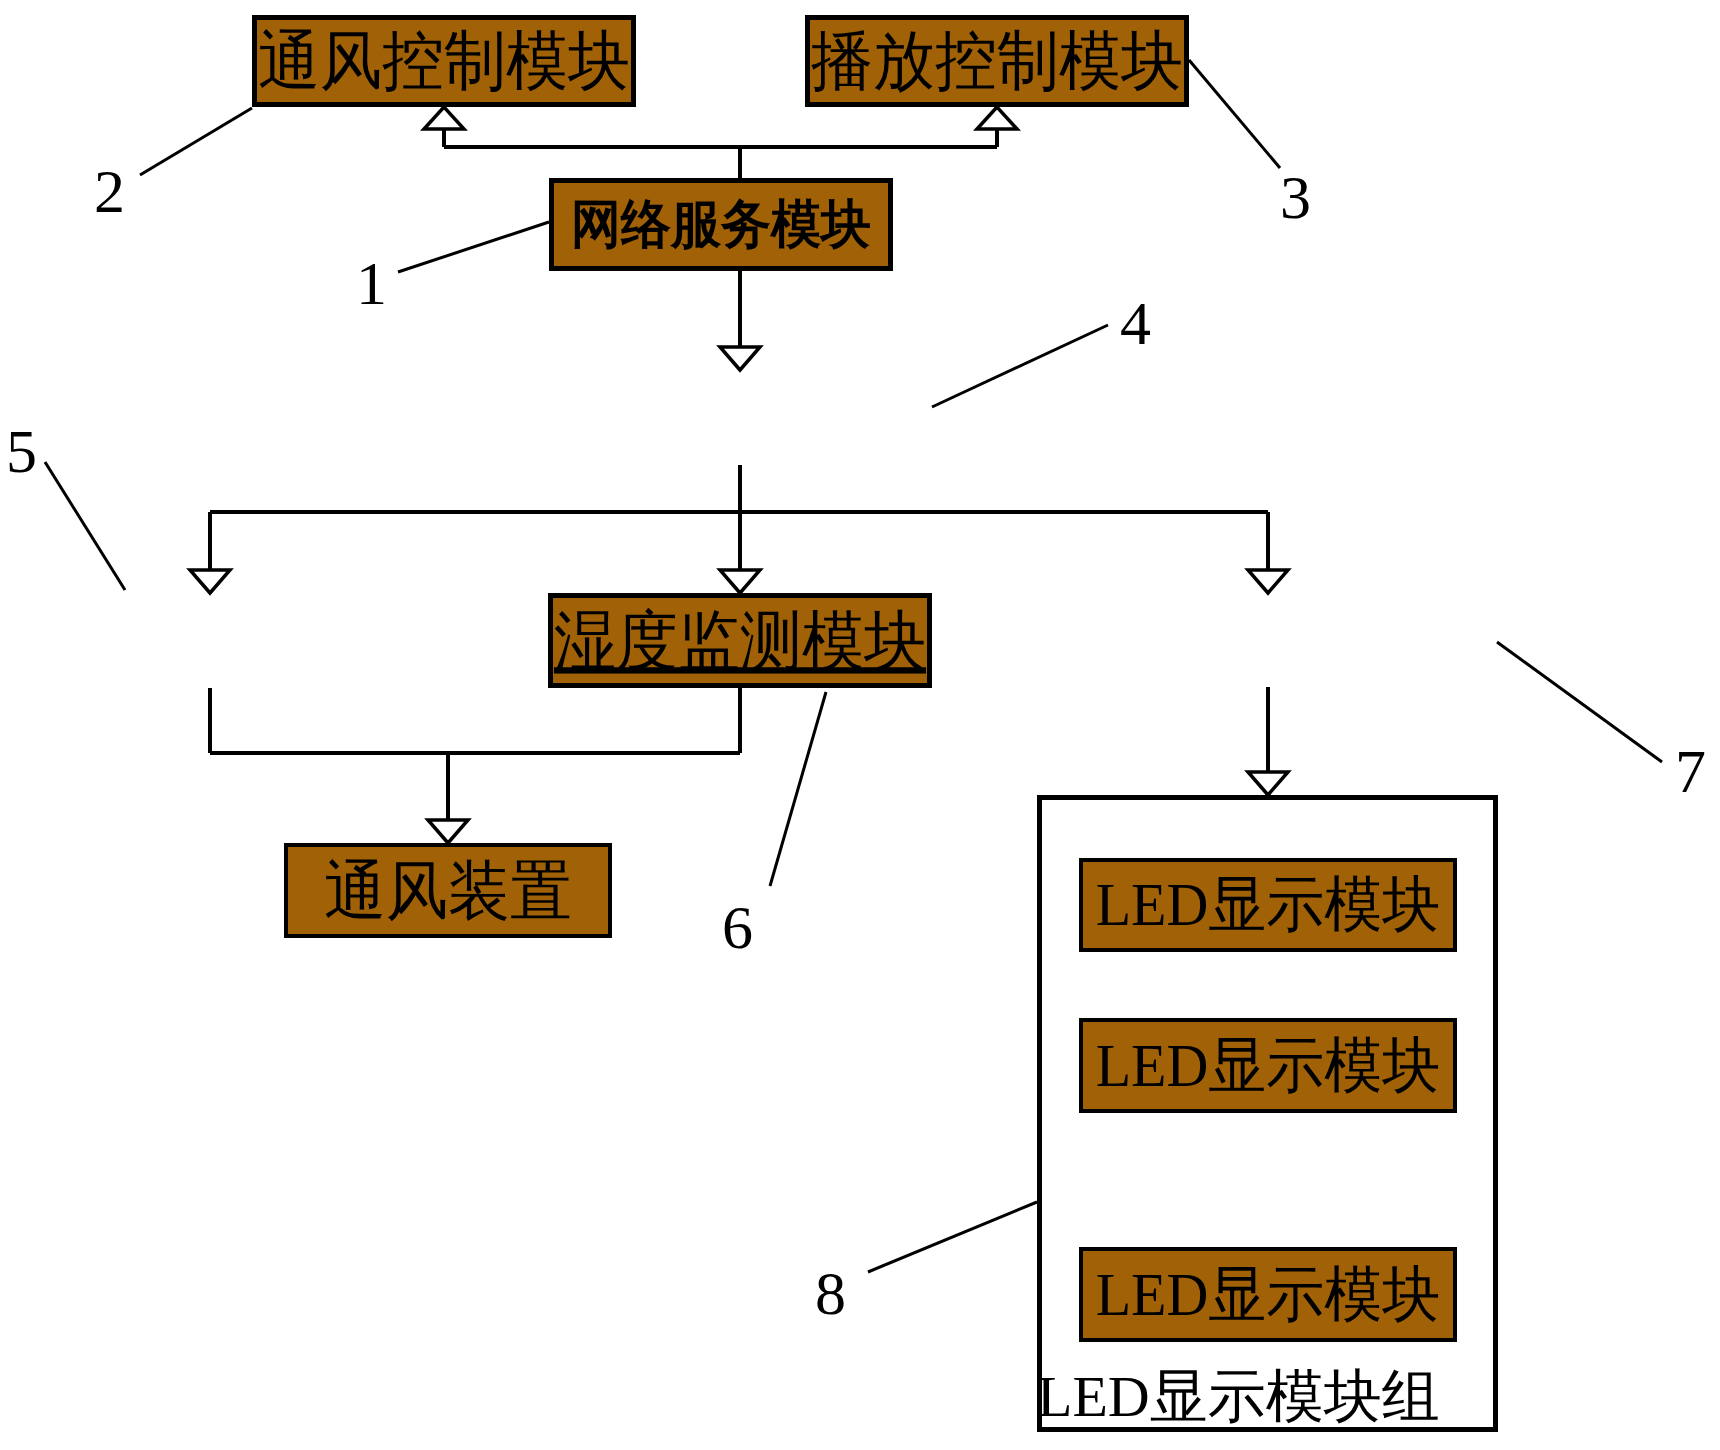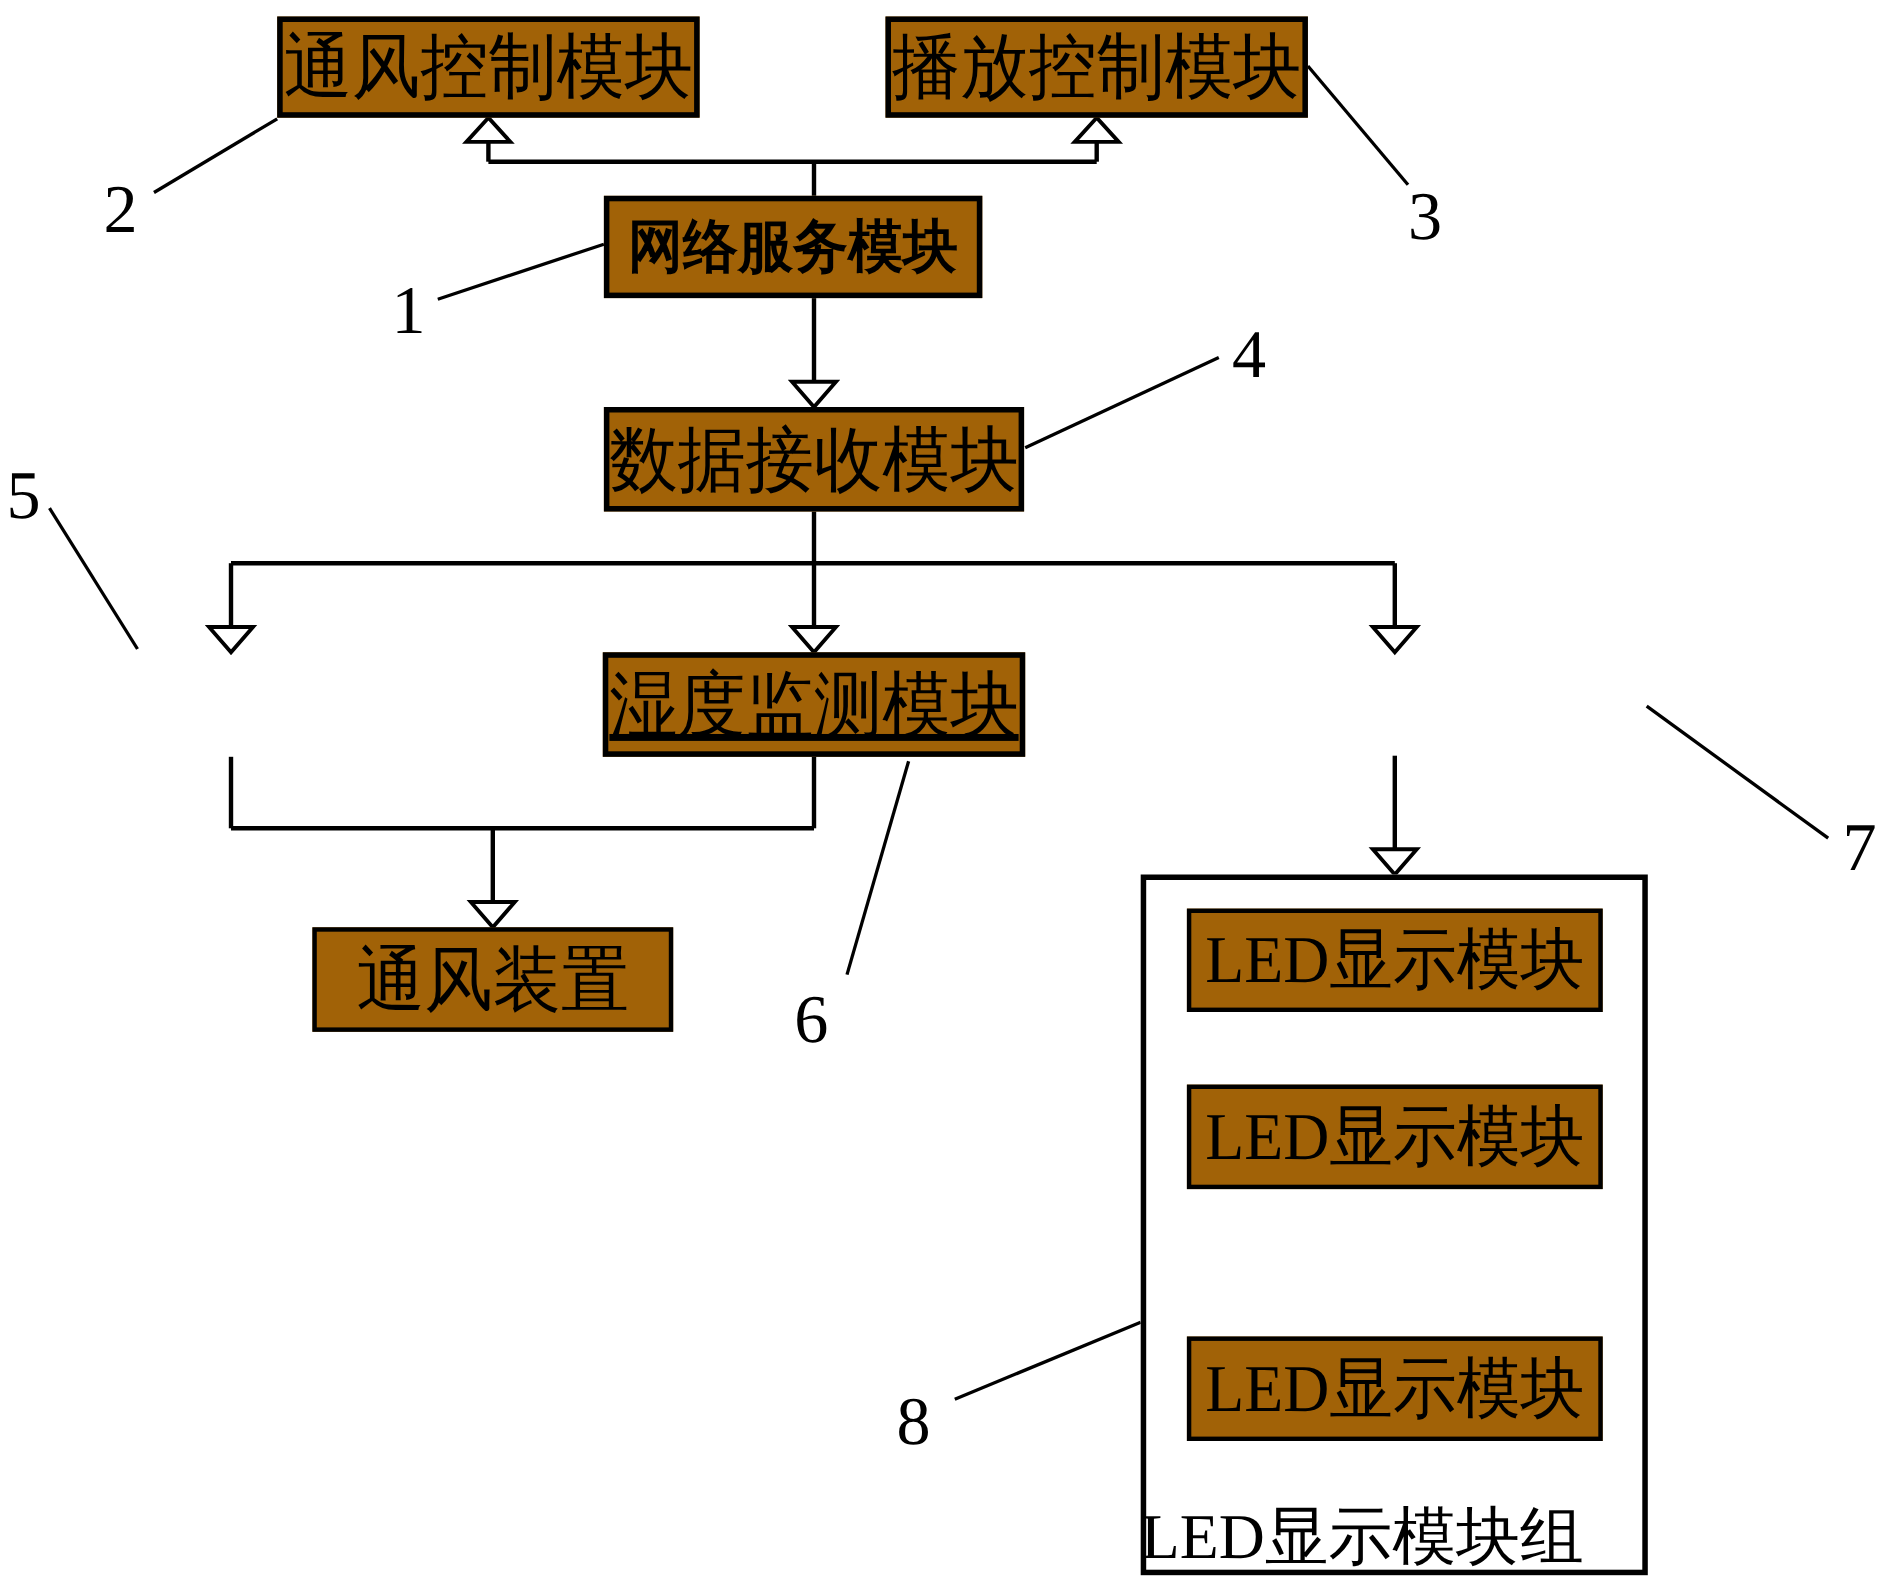--- a/index.html
+++ b/index.html
@@ -6,21 +6,21 @@
   body{width:1720px;height:1450px;position:relative;overflow:hidden;
        font-family:"Liberation Serif","DejaVu Serif",serif;}
   .stage{position:absolute;left:0;top:0;width:1720px;height:1450px;}
   svg.wires{position:absolute;left:0;top:0;z-index:1;}
   .node{position:absolute;z-index:2;background:#a16207;border:5px solid #000;
         box-sizing:border-box;display:flex;align-items:center;justify-content:center;
         color:#000;white-space:nowrap;}
   .node span{transform:scaleY(1.05);}
   .groupbox{position:absolute;z-index:1;background:#ffffff;border:5px solid #000;
         box-sizing:border-box;}
-  .inner{z-index:3;}
+  .inner{z-index:3;margin-top:32px;}
   .reflabel{position:absolute;z-index:4;color:#000;font-size:62px;
         font-family:"Liberation Serif","DejaVu Serif",serif;line-height:1;}
   .grouplabel{position:absolute;z-index:3;color:#000;text-align:left;}
 </style>
 </head>
 <body>
 
 <div class="stage">
 
   <svg class="wires" width="1720" height="1450" viewBox="0 0 1720 1450">
@@ -79,23 +79,20 @@
   </div>
 
   <div class="node" style="left:805px;top:15px;width:384px;height:92px;font-size:62px;">
     <span>播放控制模块</span>
   </div>
 
   <div class="node" style="left:549px;top:178px;width:344px;height:93px;font-size:50px;font-weight:bold;">
     <span>网络服务模块</span>
   </div>
 
-  <div class="node" style="left:549px;top:370px;width:382px;height:95px;font-size:62px;">
-    <span>数据接收模块</span>
-  </div>
 
 
   <div class="node" style="left:548px;top:593px;width:384px;height:95px;font-size:62px;text-decoration:underline;">
     <span>湿度监测模块</span>
   </div>
 
 
   <div class="node" style="left:284px;top:843px;width:328px;height:95px;font-size:62px;border-width:4px;">
     <span>通风装置</span>
   </div>

